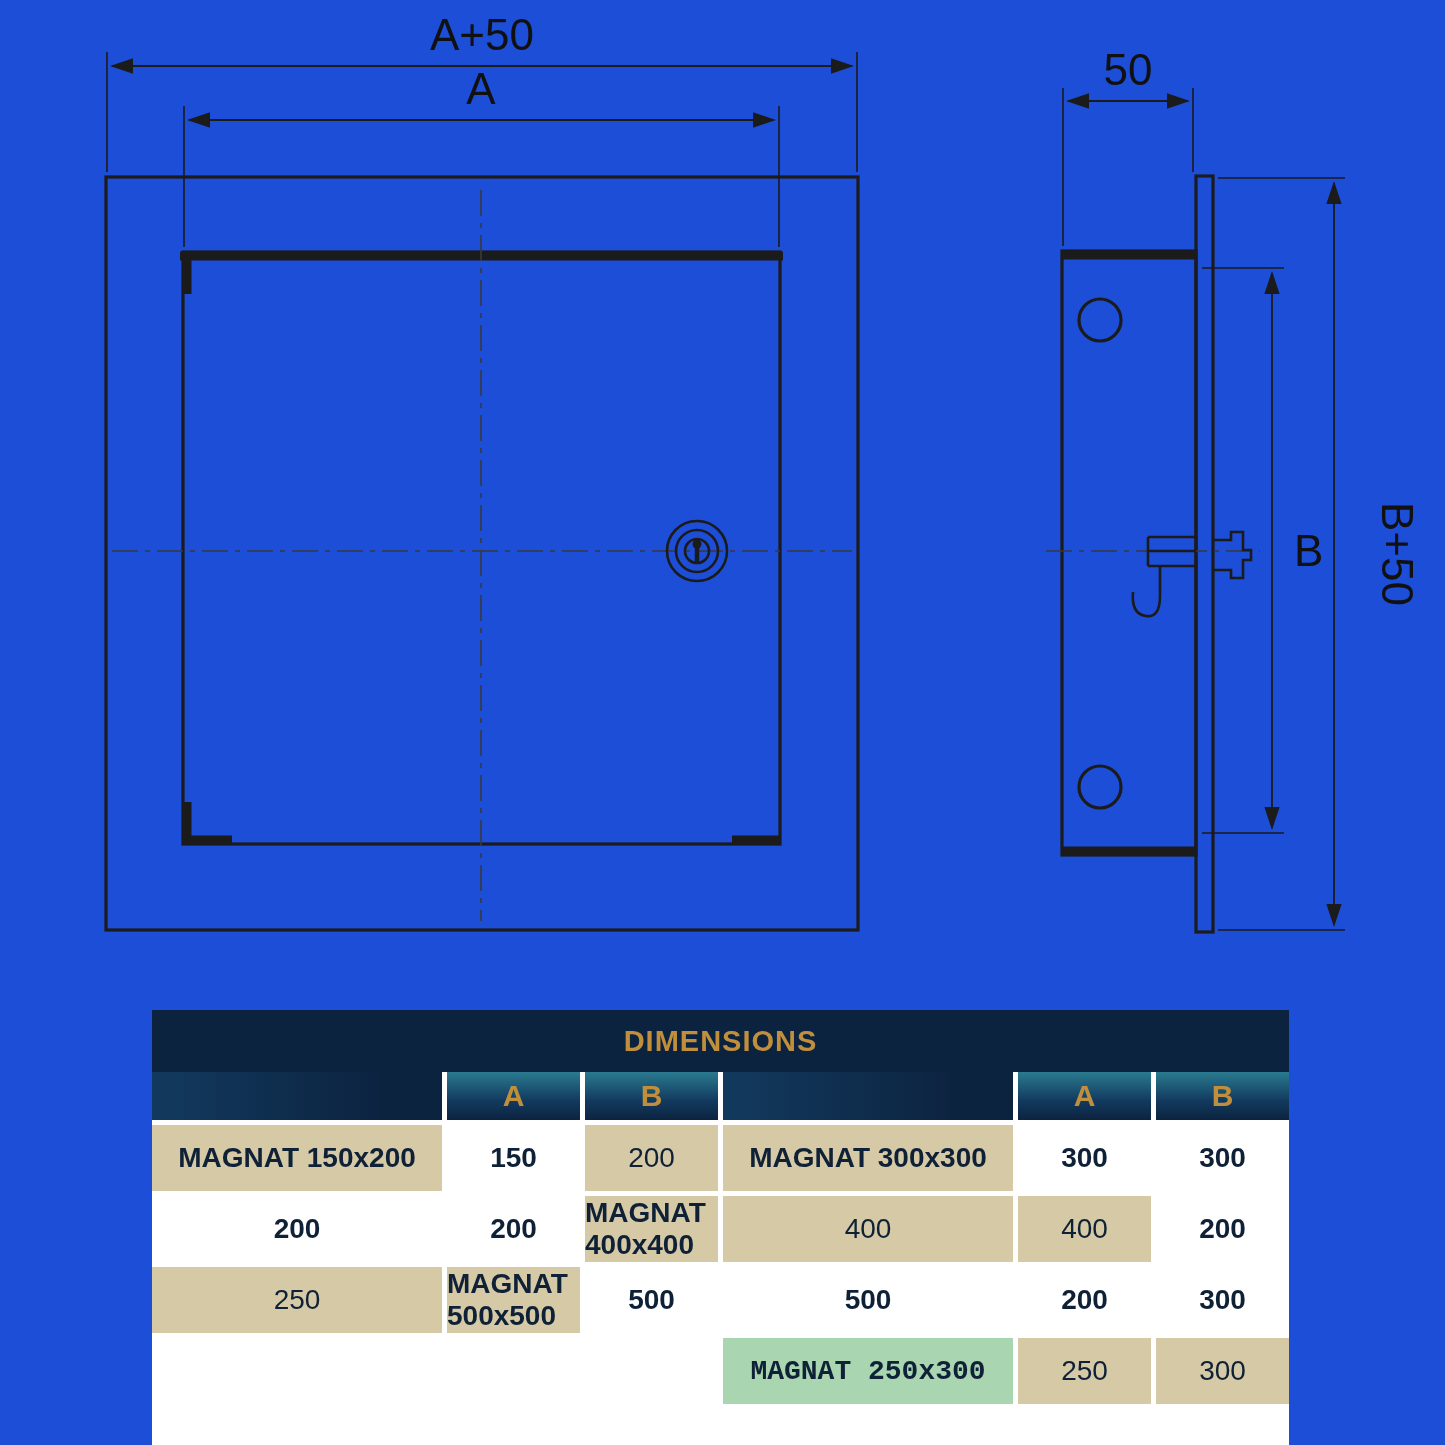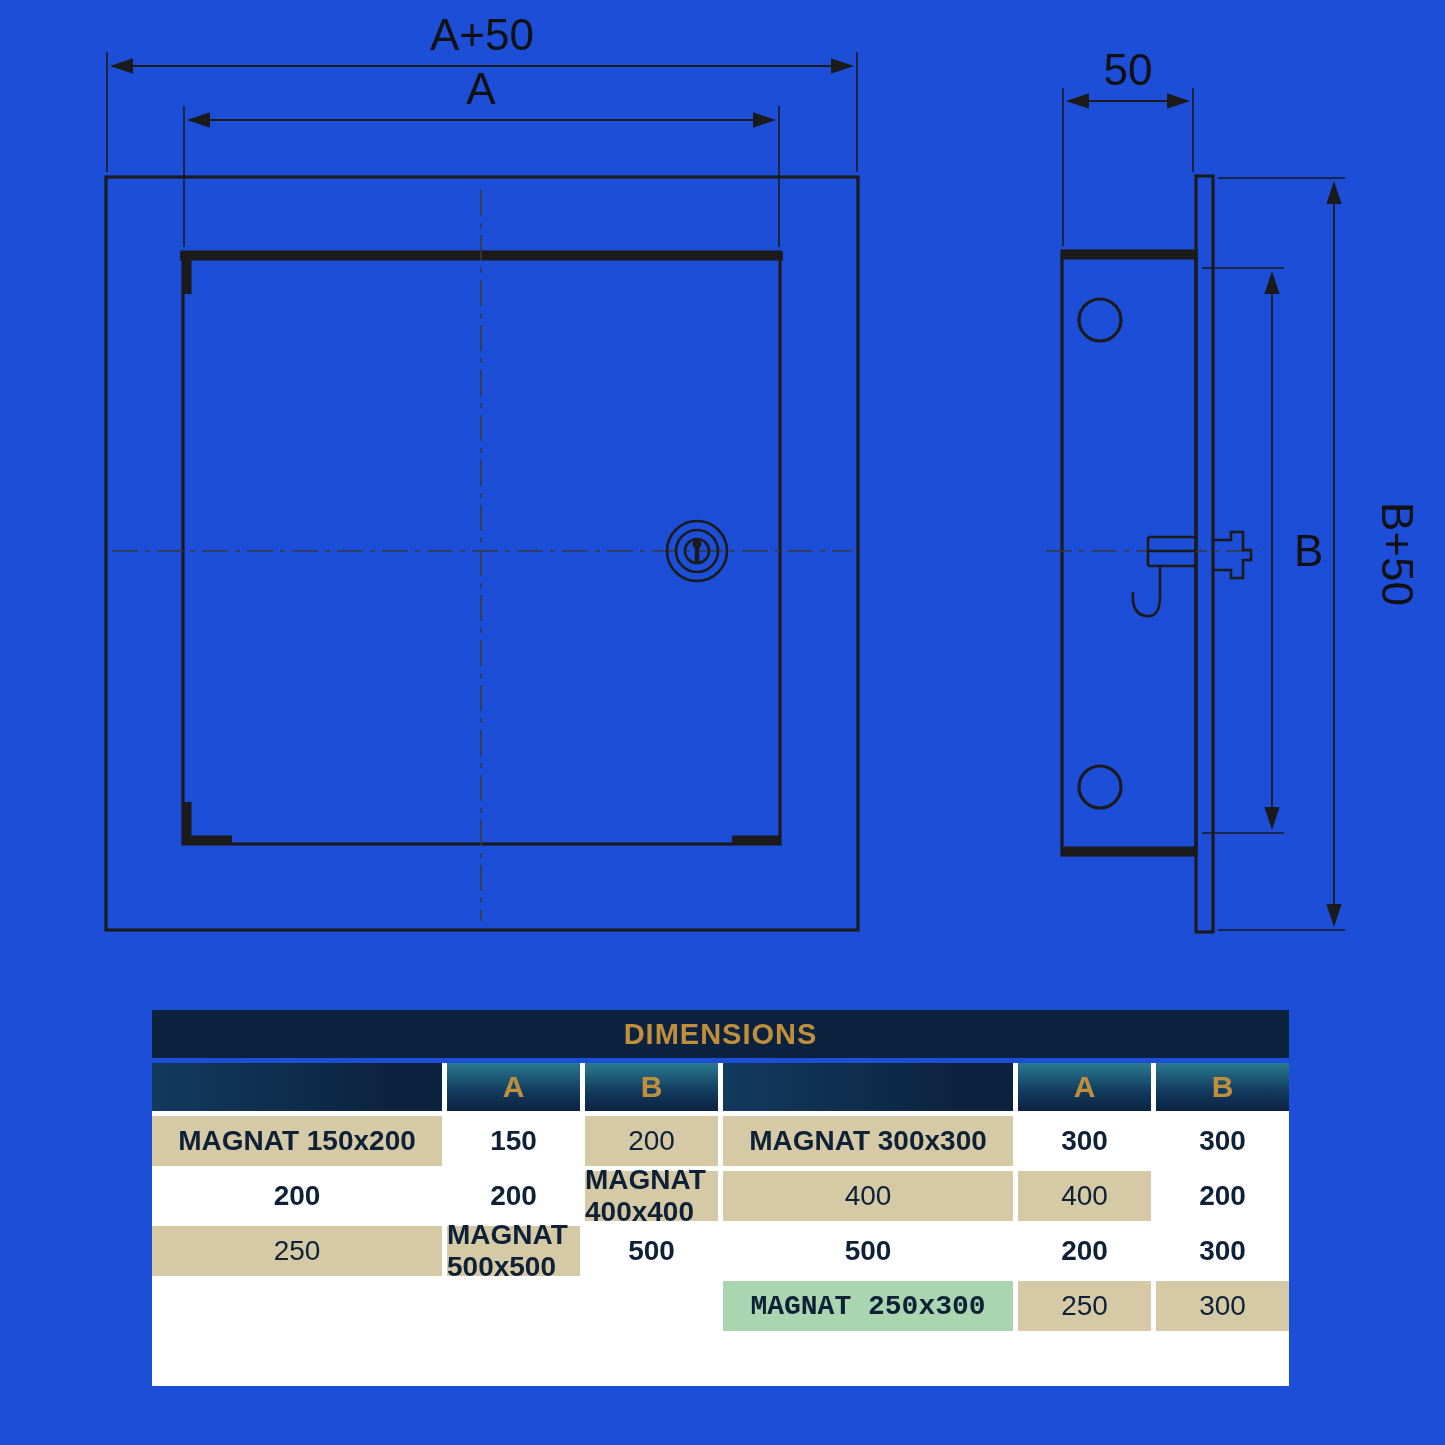--- a/index.html
+++ b/index.html
@@ -11,25 +11,25 @@
   .ln1{stroke:#1b1b1b;stroke-width:1.6;fill:none}
   .ln2{stroke:#1b1b1b;stroke-width:2.6;fill:none}
   .ln3{stroke:#1b1b1b;stroke-width:3.2;fill:none}
   .ln8{stroke:#1b1b1b;stroke-width:9;fill:none}
   .cl{stroke:#3a3a3a;stroke-width:1.6;stroke-dasharray:26 7 5 7;fill:none}
   .dim{stroke:#1b1b1b;stroke-width:1.8;fill:none;marker-start:url(#arr);marker-end:url(#arr)}
   .lbl{font:44px "Liberation Sans",sans-serif;fill:#111}
 
   
   .dim-table{position:absolute;left:152px;top:1010px;width:1137px;}
-  .t-title{height:48px;background:#0c2340;color:#c18f3c;font-weight:bold;font-size:29px;
-    letter-spacing:1px;display:flex;align-items:center;justify-content:center;margin-bottom:5px;}
+  .t-title{height:62px;background:#0c2340;color:#c18f3c;font-weight:bold;font-size:29px;
+    letter-spacing:1px;display:flex;align-items:center;justify-content:center;}
   .t-grid{display:grid;grid-template-columns:290px 133px 133px 290px 133px 133px;
     gap:5px;background:#fff;}
-  .cell{height:50px;display:flex;align-items:center;justify-content:center;
+  .cell{height:66px;display:flex;align-items:center;justify-content:center;
     font-size:28px;color:#0f2137;}
   .sub{height:48px;}
   .name-sub{background:linear-gradient(90deg,#123a5e 0%,#0c2340 80%);}
   .ab{background:linear-gradient(180deg,#2a7a90 0%,#123a5e 60%,#0c2340 100%);
     color:#c18f3c;font-weight:bold;font-size:30px;}
   .name{font-weight:bold;}
   .tan{background:#d5c9a6;}
   .white{background:#ffffff;font-weight:bold;}
   .green{background:#a9d5b0;font-family:Liberation Mono, monospace;}
   .blank{background:transparent;}

